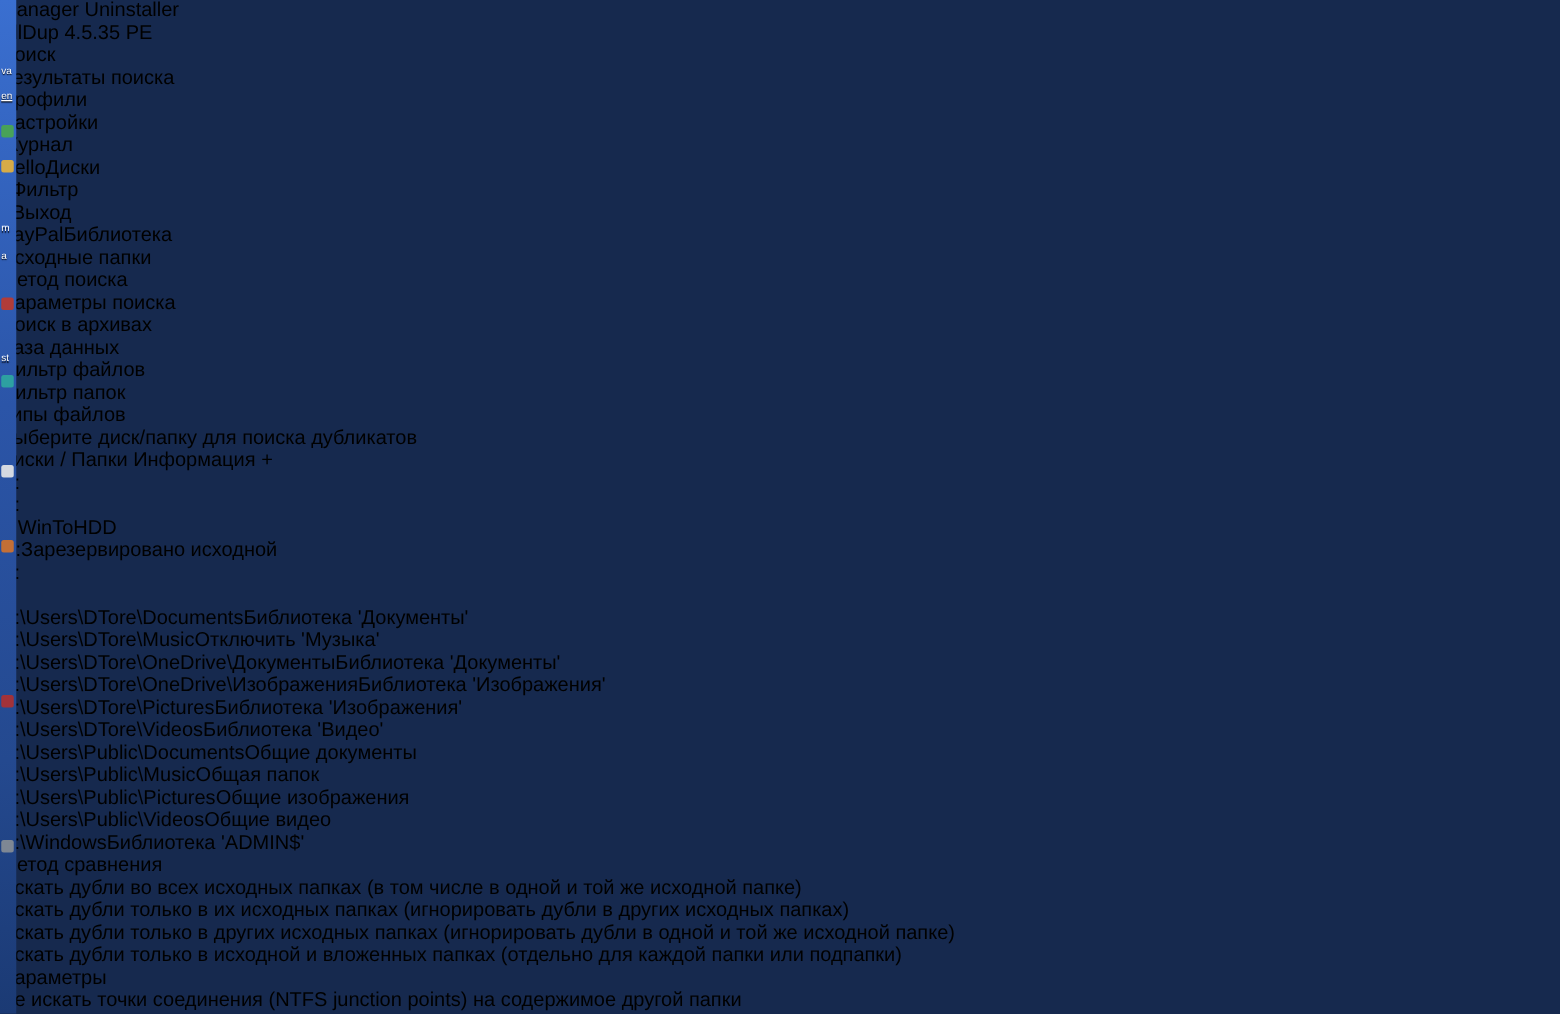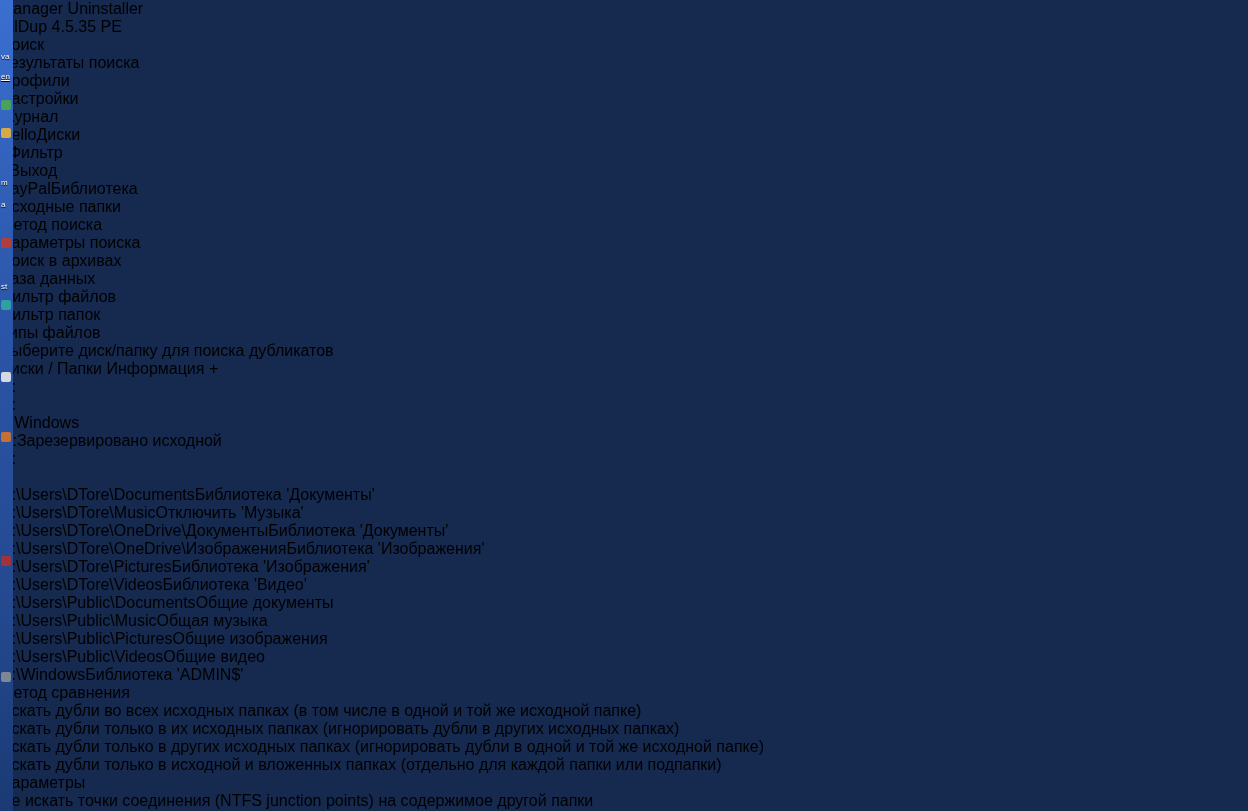--- a/index.html
+++ b/index.html
@@ -279,32 +279,32 @@
         <span class="hdiv" style="left:305px"></span>
         <span class="lock lock-gold hdr-lock"></span>
         <span class="hdiv" style="left:332px"></span>
         <span class="hinfo">Информация</span>
         <span class="hdiv" style="left:513px"></span>
         <span class="addbtn">+</span>
       </div>
       <div class="rows" id="rows">
           <div class="trow"><span class="cb"></span><span class="ric ric-drive-windows"></span><span class="rname">C:</span><span class="ocheck"></span><span class="lock lock-gray"></span><span class="rinfo"></span></div>
           <div class="trow"><span class="cb"></span><span class="ric ric-drive"></span><span class="rname">D:</span><span class="ocheck"></span><span class="lock lock-gray"></span><span class="rinfo"></span></div>
-          <div class="trow"><span class="cb"></span><span class="ric ric-drive"></span><span class="rname">F:</span><span class="ocheck"></span><span class="lock lock-gray"></span><span class="rinfo">Windows</span></div>
+          <div class="trow"><span class="cb"></span><span class="ric ric-drive"></span><span class="rname">F:</span><span class="ocheck"></span><span class="lock lock-gray"></span><span class="rinfo">WinToHDD</span></div>
           <div class="trow"><span class="cb"></span><span class="ric ric-drive"></span><span class="rname">G:</span><span class="ocheck"></span><span class="lock lock-gray"></span><span class="rinfo">Зарезервировано исходной</span></div>
           <div class="trow"><span class="cb"></span><span class="ric ric-drive"></span><span class="rname">H:</span><span class="ocheck"></span><span class="lock lock-gray"></span><span class="rinfo"></span></div>
           <div class="trow"><span class="cb"></span><span class="ric ric-cdrom"></span><span class="rname">I:</span><span class="ocheck"></span><span class="lock lock-gray"></span><span class="rinfo"></span></div>
           <div class="trow"><span class="cb"></span><span class="ric ric-doc"></span><span class="rname">C:\Users\DTore\Documents</span><span class="ocheck"></span><span class="lock lock-gray"></span><span class="rinfo">Библиотека 'Документы'</span></div>
           <div class="trow"><span class="cb"></span><span class="ric ric-music"></span><span class="rname">C:\Users\DTore\Music</span><span class="ocheck"></span><span class="lock lock-gray"></span><span class="rinfo">Отключить 'Музыка'</span></div>
           <div class="trow"><span class="cb"></span><span class="ric ric-folder"></span><span class="rname">C:\Users\DTore\OneDrive\Документы</span><span class="ocheck"></span><span class="lock lock-gray"></span><span class="rinfo">Библиотека 'Документы'</span></div>
           <div class="trow"><span class="cb"></span><span class="ric ric-folder"></span><span class="rname">C:\Users\DTore\OneDrive\Изображения</span><span class="ocheck"></span><span class="lock lock-gray"></span><span class="rinfo">Библиотека 'Изображения'</span></div>
           <div class="trow"><span class="cb"></span><span class="ric ric-pictures"></span><span class="rname">C:\Users\DTore\Pictures</span><span class="ocheck"></span><span class="lock lock-gray"></span><span class="rinfo">Библиотека 'Изображения'</span></div>
           <div class="trow"><span class="cb"></span><span class="ric ric-videos"></span><span class="rname">C:\Users\DTore\Videos</span><span class="ocheck"></span><span class="lock lock-gray"></span><span class="rinfo">Библиотека 'Видео'</span></div>
           <div class="trow"><span class="cb"></span><span class="ric ric-folder"></span><span class="rname">C:\Users\Public\Documents</span><span class="ocheck"></span><span class="lock lock-gray"></span><span class="rinfo">Общие документы</span></div>
-          <div class="trow"><span class="cb"></span><span class="ric ric-folder"></span><span class="rname">C:\Users\Public\Music</span><span class="ocheck"></span><span class="lock lock-gray"></span><span class="rinfo">Общая музыка</span></div>
+          <div class="trow"><span class="cb"></span><span class="ric ric-folder"></span><span class="rname">C:\Users\Public\Music</span><span class="ocheck"></span><span class="lock lock-gray"></span><span class="rinfo">Общая папок</span></div>
           <div class="trow"><span class="cb"></span><span class="ric ric-folder"></span><span class="rname">C:\Users\Public\Pictures</span><span class="ocheck"></span><span class="lock lock-gray"></span><span class="rinfo">Общие изображения</span></div>
           <div class="trow"><span class="cb"></span><span class="ric ric-folder"></span><span class="rname">C:\Users\Public\Videos</span><span class="ocheck"></span><span class="lock lock-gray"></span><span class="rinfo">Общие видео</span></div>
           <div class="trow"><span class="cb"></span><span class="ric ric-folder"></span><span class="rname">C:\Windows</span><span class="ocheck"></span><span class="lock lock-gray"></span><span class="rinfo">Библиотека 'ADMIN$'</span></div>
         </div>
       <div class="vscroll">
         <div class="vthumb"></div>
       </div>
     </div>
 
     <div class="groupbox gb1">

